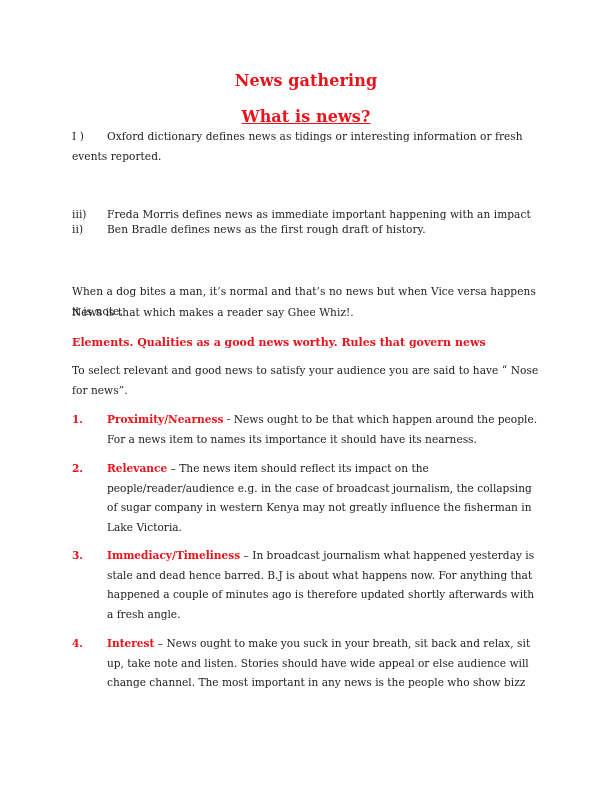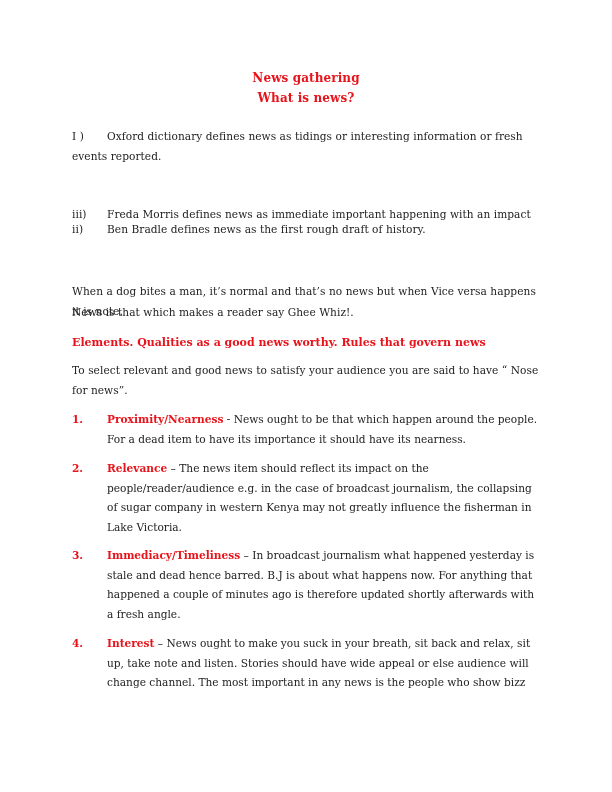--- a/index.html
+++ b/index.html
@@ -21,21 +21,21 @@
     top: 0;
     width: 468px;
   }
   .heading {
     position: absolute;
     left: 0;
     width: 468px;
     text-align: center;
     font-weight: bold;
     color: #e8141c;
-    font-size: 12px;
+    font-size: 16px;
     letter-spacing: 0.1px;
   }
   .para {
     position: absolute;
     left: 0;
     width: 470px;
     font-size: 10.6px;
     line-height: 19.5px;
     letter-spacing: 0.05px;
   }
@@ -75,21 +75,21 @@
     font-weight: bold;
     color: #e8141c;
   }
 </style>
 </head>
 <body>
 
 <div class="page">
 
   <div class="heading" style="top:71px;">News gathering</div>
-  <div class="heading" style="top:91px;">What is news?</div>
+  <div class="heading" style="top:107px;text-decoration:underline;">What is news?</div>
 
   <div class="para" style="top:127px;">
     <div><span class="roman-label">I )</span><span>Oxford dictionary defines news as tidings or interesting information or fresh</span></div>
     <div>events reported.</div>
   </div>
 
   <div class="para" style="top:176px;margin-top:44px;">
     <div><span class="roman-label">ii)</span><span>Ben Bradle defines news as the first rough draft of history.</span></div>
   </div>
 
@@ -110,21 +110,21 @@
 
   <div class="para" style="top:361px;">
     <div>To select relevant and good news to satisfy your audience you are said to have “ Nose</div>
     <div>for news”.</div>
   </div>
 
   <div class="list-item" style="top:410px;">
     <span class="list-num">1.</span>
     <div class="list-body">
       <div><span class="term">Proximity/Nearness</span><span> - </span><span>News ought to be that which happen around the people.</span></div>
-      <div>For a dead item to have its importance it should have its nearness.</div>
+      <div>For a news item to names its importance it should have its nearness.</div>
     </div>
   </div>
 
   <div class="list-item" style="top:459px;">
     <span class="list-num">2.</span>
     <div class="list-body">
       <div><span class="term">Relevance</span><span> – </span><span>The news item should reflect its impact on the</span></div>
       <div>people/reader/audience e.g. in the case of broadcast journalism, the collapsing</div>
       <div>of sugar company in western Kenya may not greatly influence the fisherman in</div>
       <div>Lake Victoria.</div>

